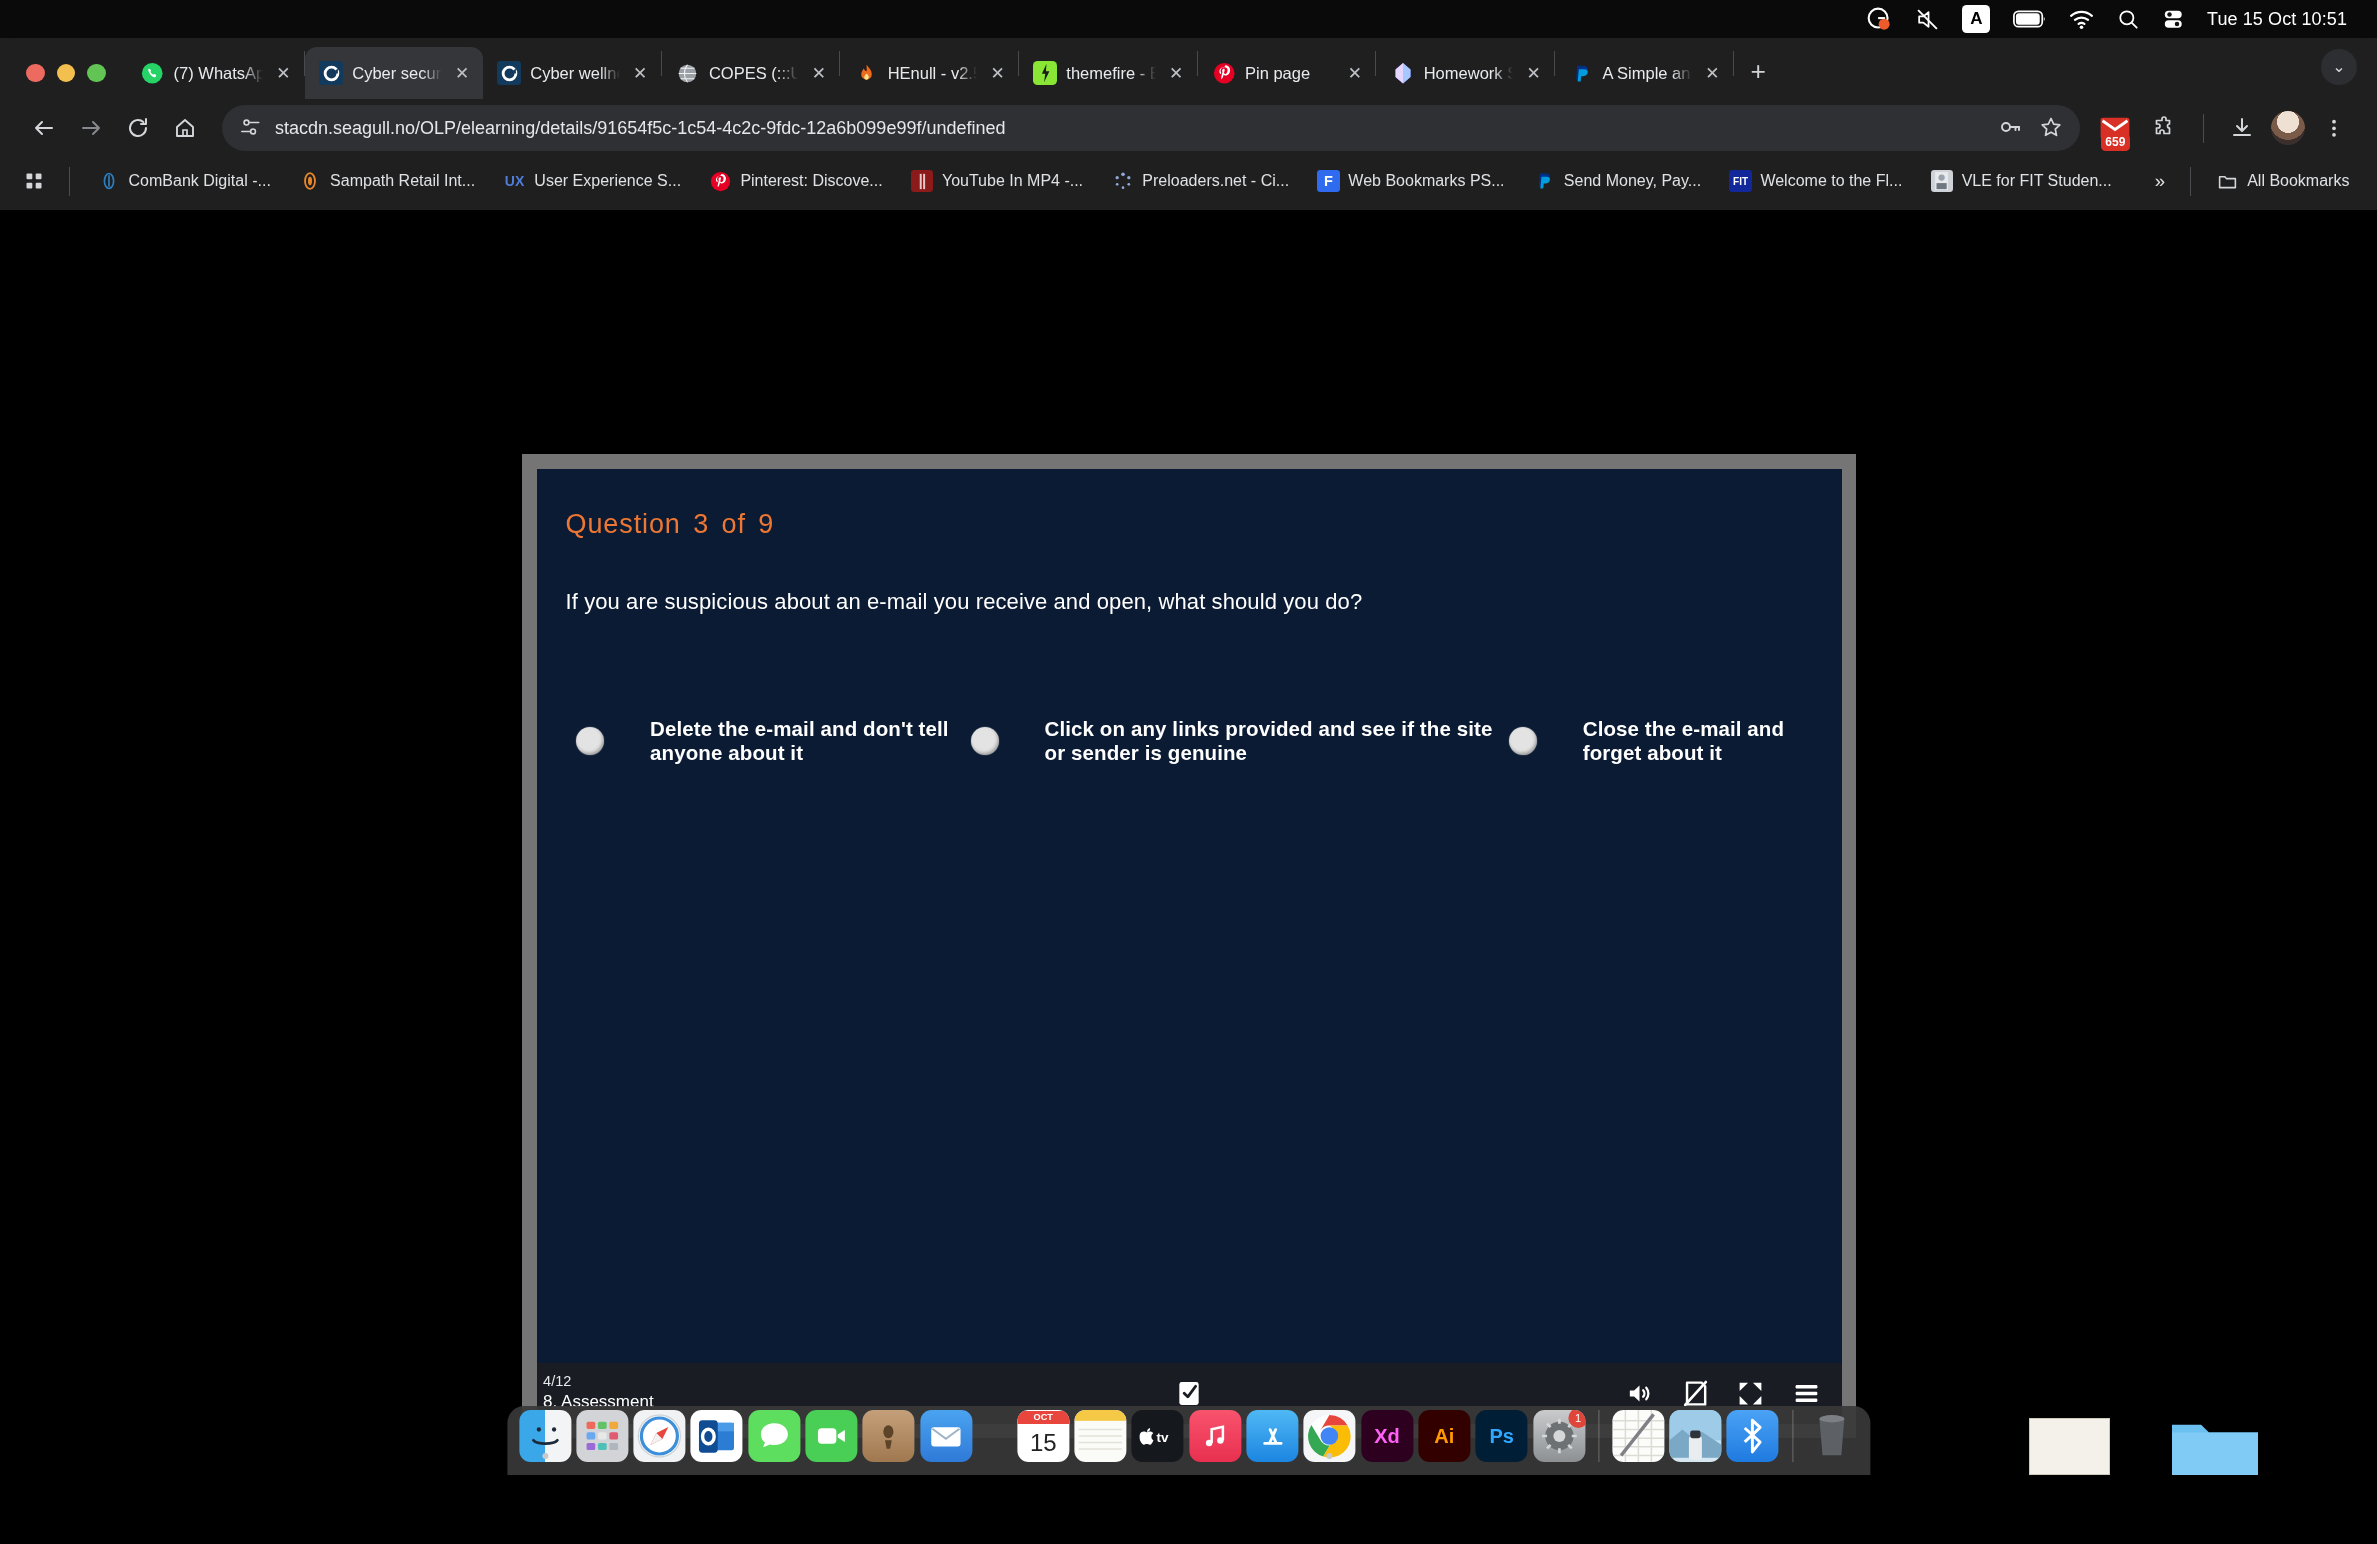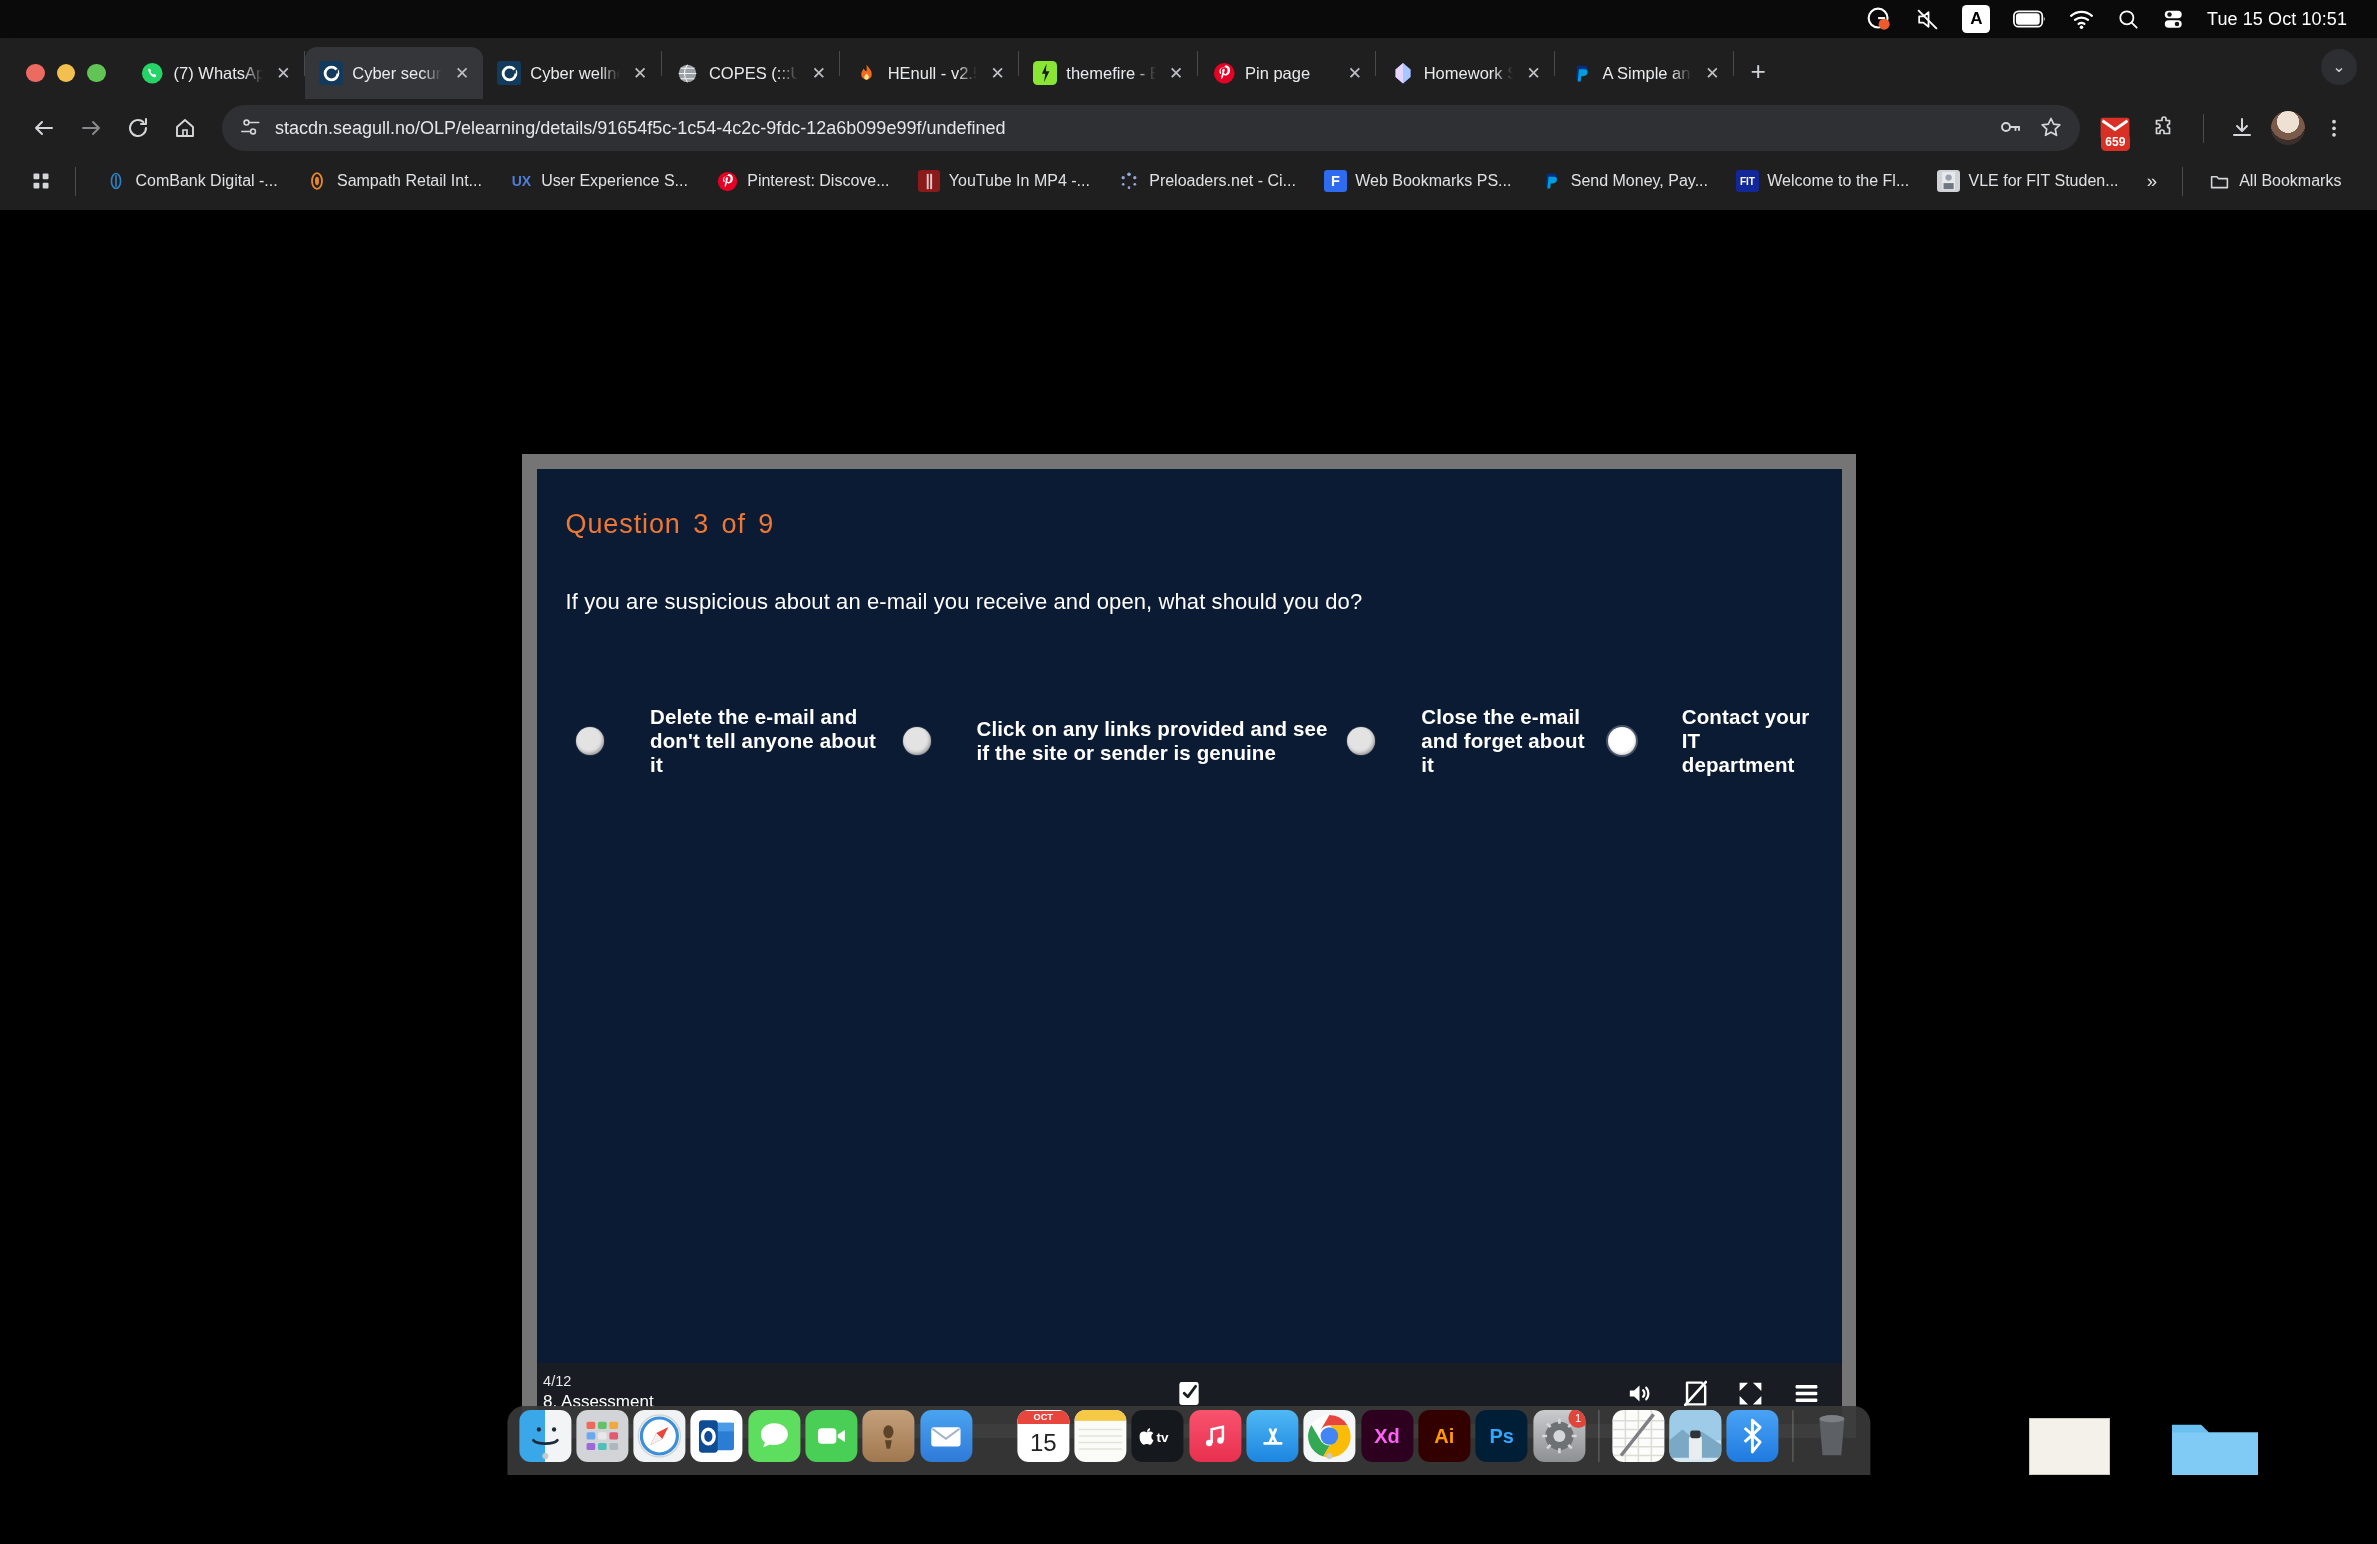--- a/index.html
+++ b/index.html
@@ -87,21 +87,21 @@
   .ext-badge { position: relative; width: 40px; height: 40px; display:flex; align-items:center; justify-content:center; }
   .ext-count {
     position: absolute; bottom: -2.6px; left: 5.3px; background: #d93025; color: #fff;
     font-size: 12px; font-weight: bold; border-radius: 4.6px; padding: 1.3px 4.6px; line-height: 1.15;
   }
   .avatar { width: 34px; height: 34px; border-radius: 50%;
             background: radial-gradient(circle at 50% 32%, #efe0d4 0 38%, #7a5a48 39% 62%, #3a2f2c 63% 100%); }
   .vsep { width: 0.7px; height: 29px; background: #4b4c4f; margin: 0 9.2px; }
 
   
-  .bookmarks { height: 48px; display: flex; align-items: center; padding: 0 25px; gap: 7px; background: #1f1f1f; }
+  .bookmarks { height: 48px; display: flex; align-items: center; padding: 0 17px; gap: 7px; background: #1f1f1f; }
   .bm {
     display: flex; align-items: center; gap: 8.6px; padding: 5.3px 10.6px; border-radius: 5.3px;
     font-size: 16px; color: #dfe1e4; white-space: nowrap;
   }
   .bm .bico { width: 22.5px; height: 22.5px; border-radius: 3.3px; flex: 0 0 22.5px;
               display: flex; align-items: center; justify-content: center;
               font-size: 12.5px; color: #fff; font-weight: bold; overflow:hidden; }
   .bm-sep { width: 0.7px; height: 29px; background: #4b4c4f; margin: 0 10.6px; }
   .bm-right { margin-left: auto; display: flex; align-items: center; gap: 4px; }
 
@@ -568,24 +568,20 @@
             <span class="radio"></span>
             <span class="opt-label">Delete the e-mail and don't tell anyone about it</span>
           </div>
           <div class="opt">
             <span class="radio"></span>
             <span class="opt-label">Click on any links provided and see if the site or sender is genuine</span>
           </div>
           <div class="opt">
             <span class="radio"></span>
             <span class="opt-label">Close the e-mail and forget about it</span>
-          </div>
-          <div class="opt">
-            <span class="radio hover"></span>
-            <span class="opt-label">Contact your IT department</span>
           </div>
         </div>
       </div>
 
       <div class="ctrlbar">
         <div class="ctrl-left">
           <span class="ctrl-prog">4/12</span>
           <span class="ctrl-title">8. Assessment</span>
         </div>
 

